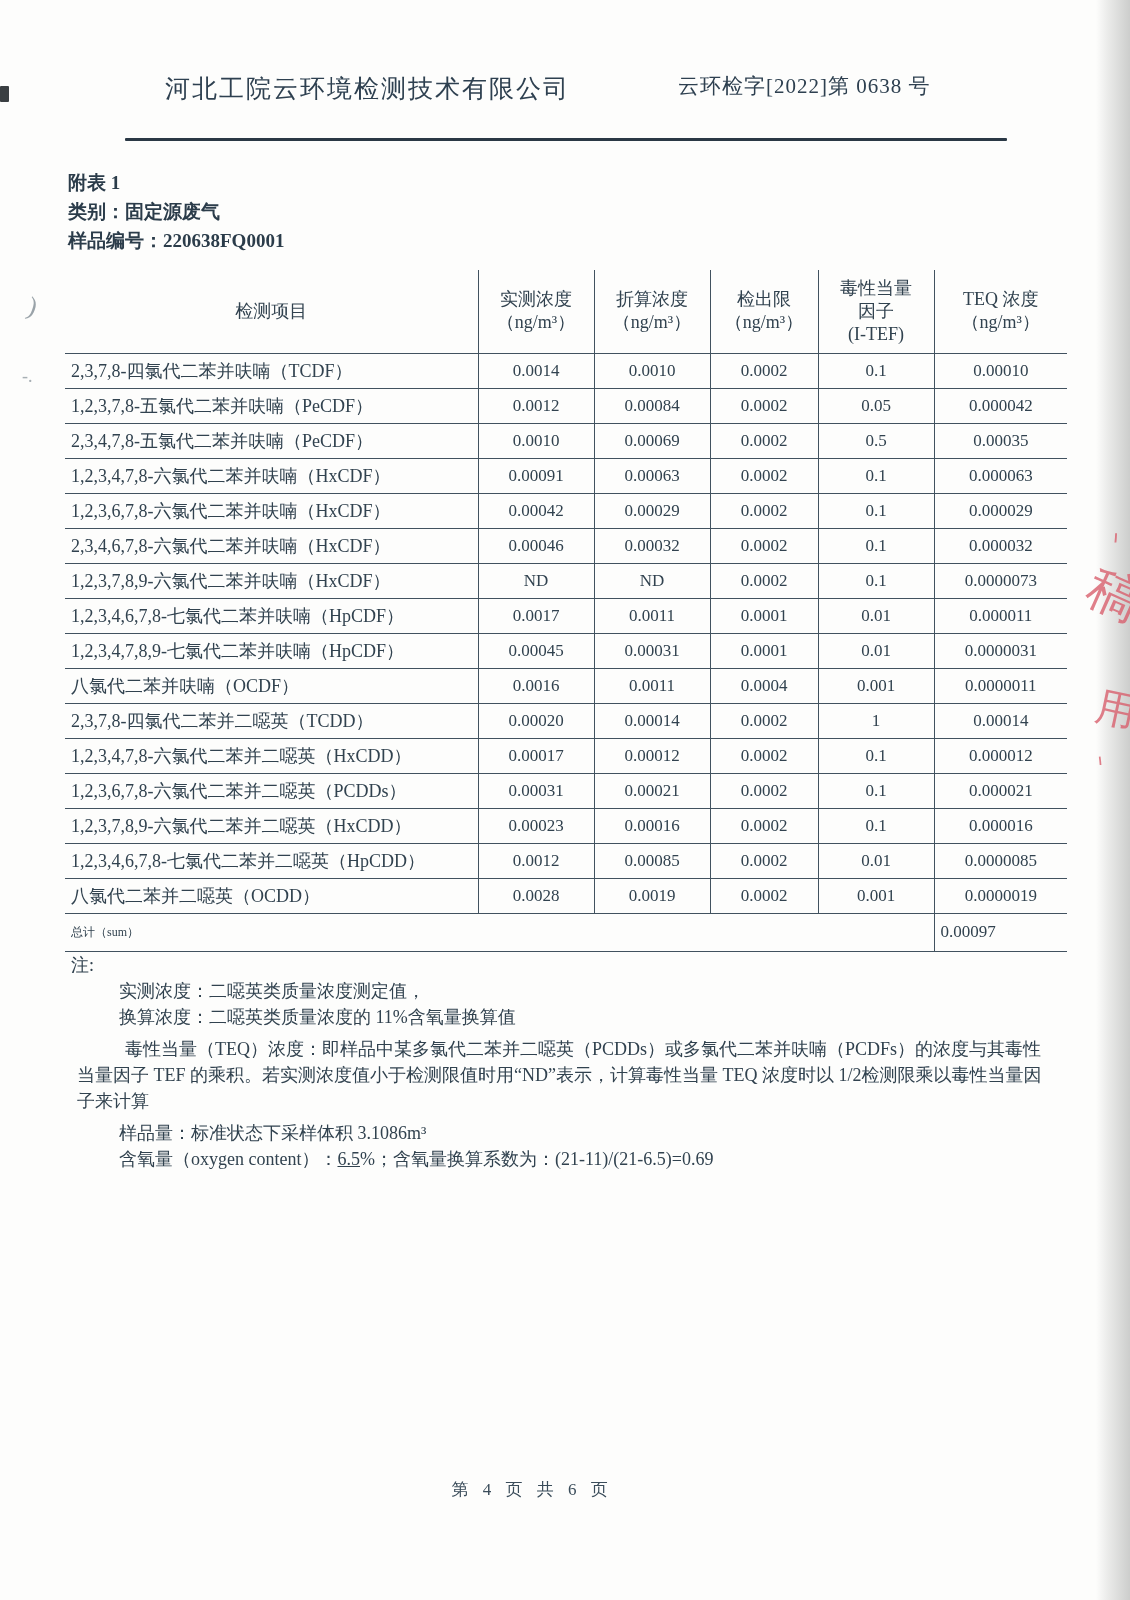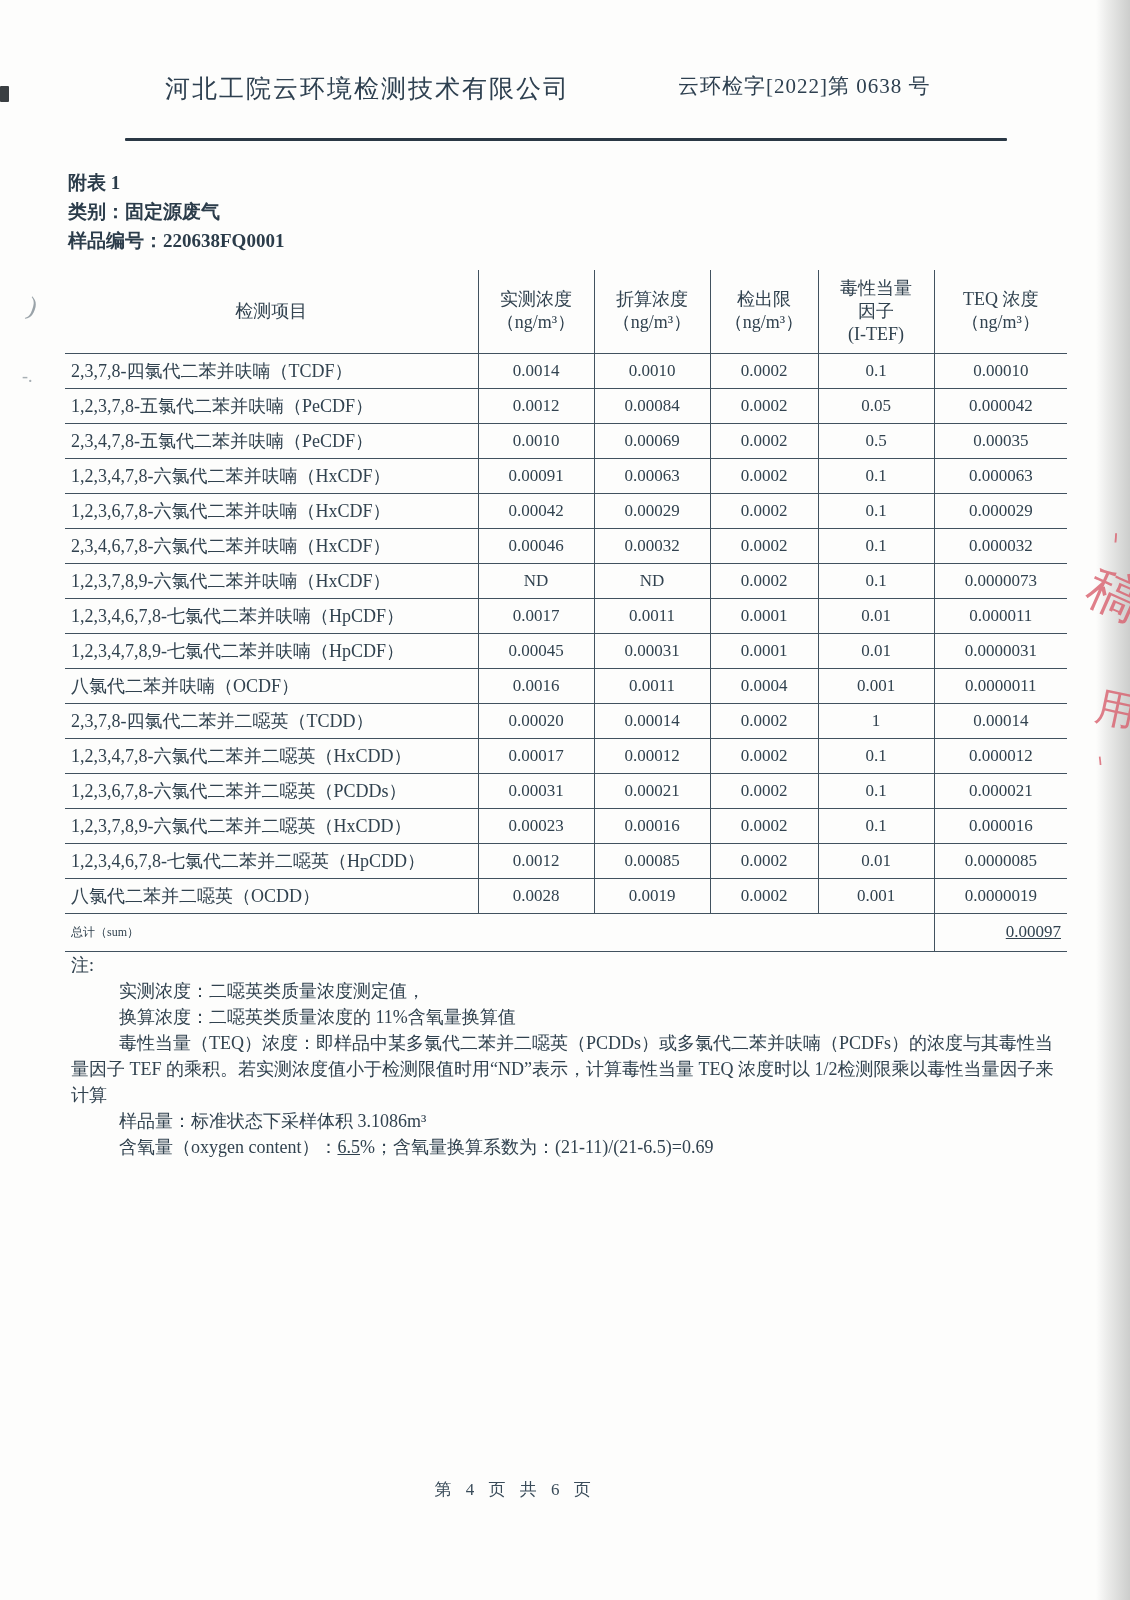--- a/index.html
+++ b/index.html
@@ -23,29 +23,29 @@
     border-collapse:collapse;table-layout:fixed;
     font-size:17.5px;color:#31424f;
   }
   .tbl th,.tbl td{border:1.6px solid #41525f;padding:0 6px;box-sizing:border-box;}
   .tbl{border:2px solid #36485600;}
   .tbl thead th{height:84px;font-weight:normal;font-size:18px;text-align:center;line-height:23px;}
   .tbl tbody td{height:35px;}
   .c-item{text-align:left;padding-left:10px;font-size:18px;}
   .c-num{text-align:center;font-size:17px;}
   .sum-label{height:38px;text-align:left;padding-left:12px;font-size:12px;}
-  .sum-val{text-align:right;font-size:17px;text-decoration:underline;}
+  .sum-val{text-align:left;font-size:17px;}
   
   .notes-cell{height:214px;vertical-align:top;padding:6px 14px 6px 10px;}
   .notes{font-size:18px;line-height:26px;color:#31424f;}
   .notes .ind{padding-left:48px;}
-  .notes .para{text-indent:48px;margin:0;}
+  .notes .para{text-indent:48px;margin:6px;}
   .notes .uval{text-decoration:underline;}
   
-  .footer{position:absolute;top:1478px;left:0;width:1030px;text-align:center;font-size:17px;letter-spacing:5px;color:#3a4c5a;}
+  .footer{position:absolute;top:1478px;left:17px;width:1030px;text-align:center;font-size:17px;letter-spacing:5px;color:#3a4c5a;}
   
   .edge-band{position:absolute;right:0;top:0;width:34px;height:1600px;
     background:linear-gradient(to right,rgba(160,160,155,0) 0%,rgba(150,152,150,0.18) 35%,rgba(125,128,126,0.38) 100%);}
   .nick-left{position:absolute;left:0;top:86px;width:9px;height:16px;background:#3a3f42;border-radius:1px;}
   .pencil-a{position:absolute;left:28px;top:292px;font-size:26px;color:#9aa3a9;transform:rotate(18deg);}
   .pencil-b{position:absolute;left:22px;top:366px;font-size:18px;color:#a7afb4;}
   
   .stamp{position:absolute;right:0;top:532px;width:60px;height:250px;overflow:hidden;pointer-events:none;}
   .stamp span{position:absolute;color:#d9606e;opacity:.8;font-family:"Liberation Serif",serif;}
   .stamp .g1{left:18px;top:28px;font-size:52px;transform:rotate(24deg);}

